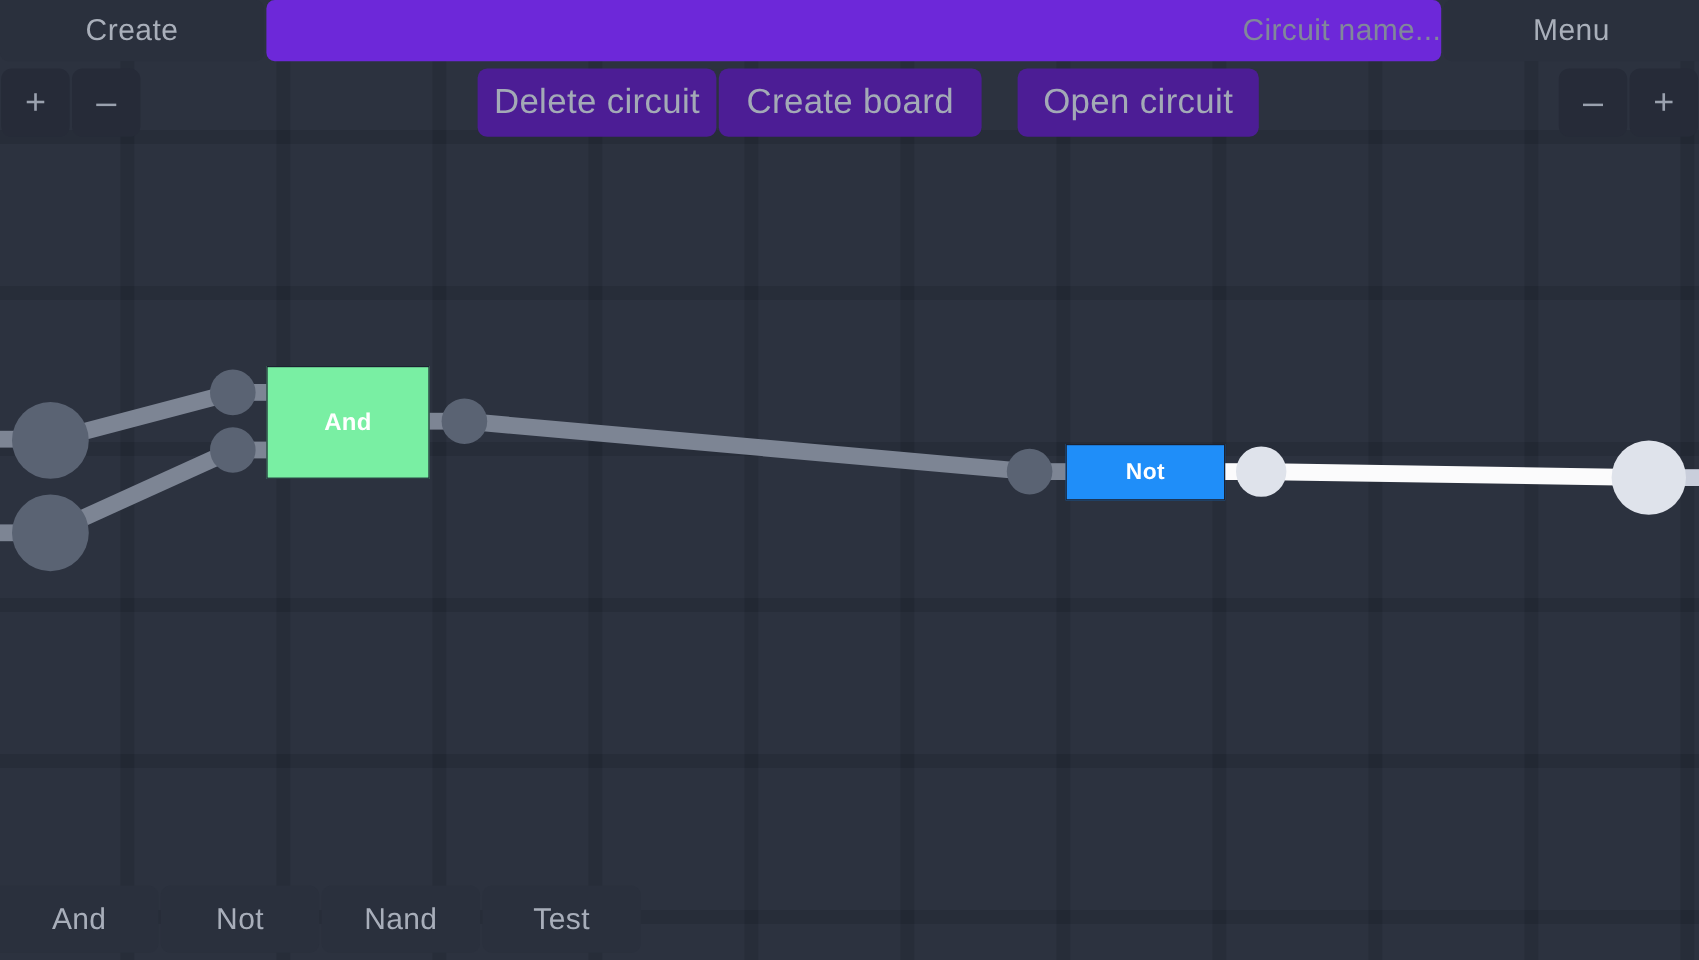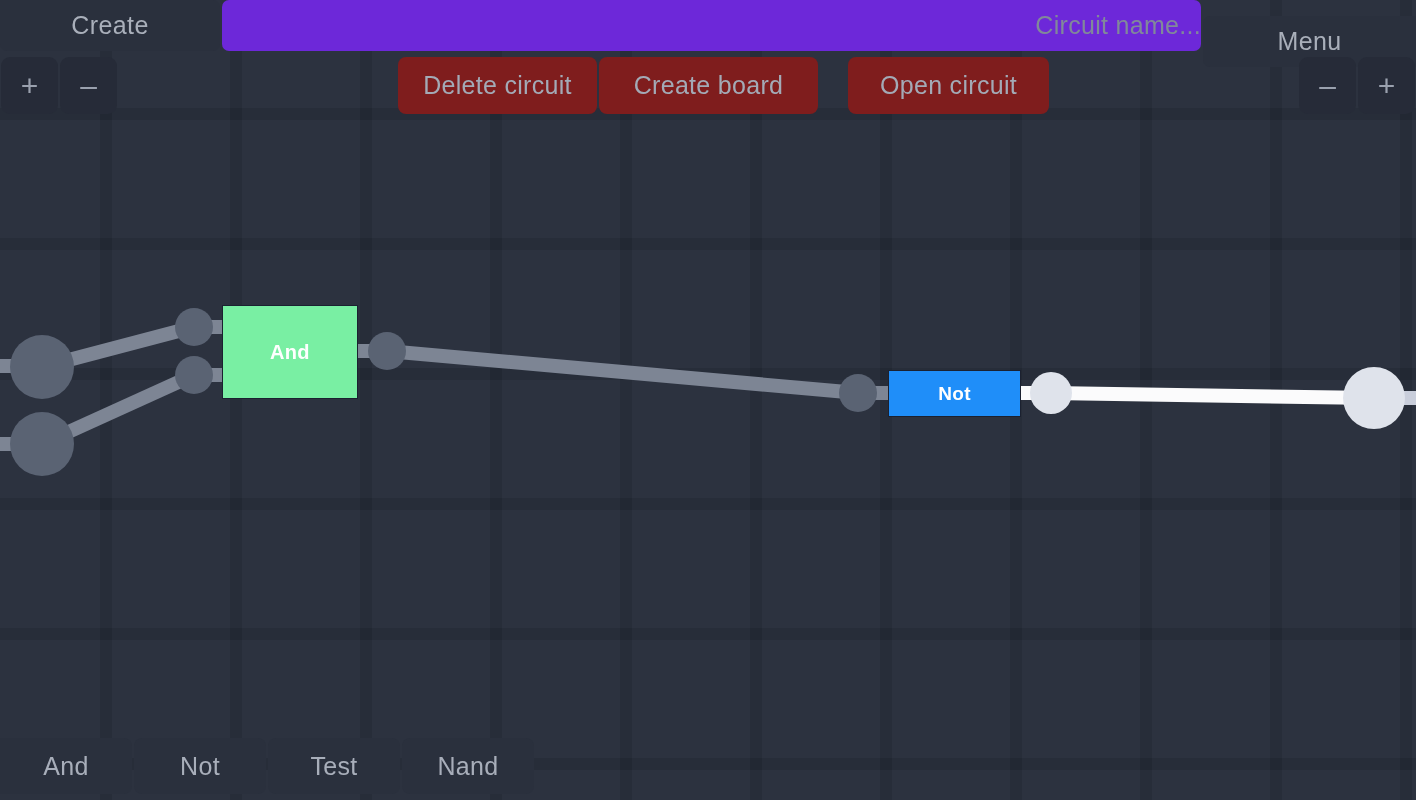--- a/index.html
+++ b/index.html
@@ -96,21 +96,21 @@
     letter-spacing: 0.3px;
     padding: 0 0 0 22px;
     box-sizing: border-box;
     outline: none;
     text-align: right;
   }
   #circuit-name-input::placeholder { color: #81889a; opacity: 1; }
   #menu-button {
     left: 1203px; top: 0px; width: 213px; height: 51px;
     border-top-right-radius: 0; border-bottom-right-radius: 0;
-    border-top-left-radius: 7px; border-bottom-left-radius: 7px; margin-top: 16px;
+    border-top-left-radius: 7px; border-bottom-left-radius: 7px;
   }
 
   
   .toolrow {
     position: absolute;
     left: 0;
     top: 55px;
     width: 1416px;
     height: 60px;
     z-index: 20;
@@ -137,27 +137,27 @@
   }
   #zoom-in-left  { left: 1px; }
   #zoom-out-left { left: 60px; }
   #zoom-out-right{ left: 1299px; }
   #zoom-in-right { left: 1358px; }
 
   .action-btn {
     position: absolute;
     top: 2px;
     height: 57px;
-    background: #7f1d1d;
+    background: #4c1d95;
     border: none;
     border-radius: 8px;
     color: #a3aab6;
     font-family: "Liberation Sans", sans-serif;
     font-weight: 300;
-    font-size: 25px;
+    font-size: 29px;
     letter-spacing: 0.3px;
     display: flex;
     align-items: center;
     justify-content: center;
     cursor: pointer;
     user-select: none;
     padding: 0;
   }
   #delete-circuit-button { left: 398px;  width: 199px; }
   #clear-board-button    { left: 599px;  width: 219px; }
@@ -284,17 +284,17 @@
   </div>
 
   <div id="gates-layer">
       <div class="gate" id="gate-and" style="left: 222px; top: 305px; width: 136px; height: 94px; background: rgb(121, 239, 163);">And</div>
       <div class="gate" id="gate-not" style="left: 888px; top: 370px; width: 133px; height: 47px; background: rgb(31, 142, 249);">Not</div>
     </div>
 
   <div class="bottombar">
     <button class="palette-btn" id="palette-and">And</button>
     <button class="palette-btn" id="palette-not">Not</button>
+    <button class="palette-btn" id="palette-nand">Nand</button>
     <button class="palette-btn" id="palette-test">Test</button>
-    <button class="palette-btn" id="palette-nand">Nand</button>
   </div>
 
 </div>
 
 </body></html>

